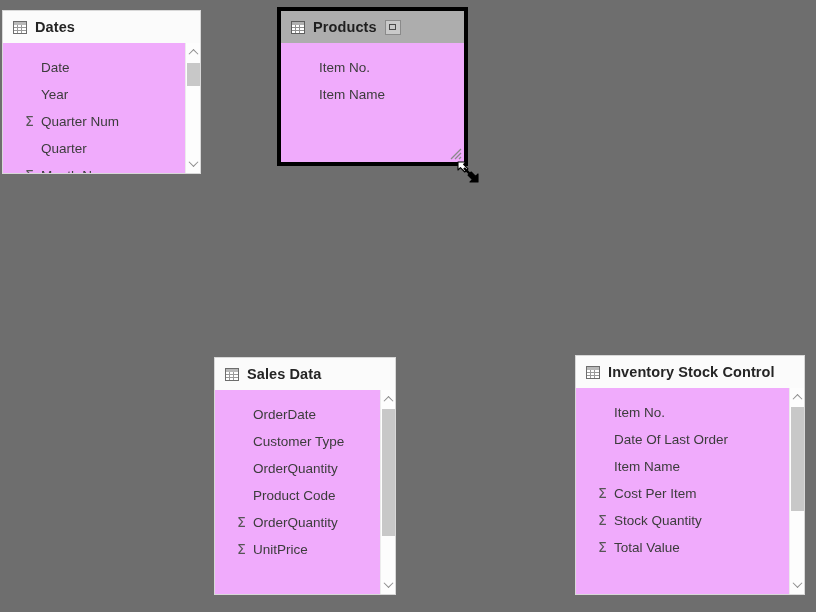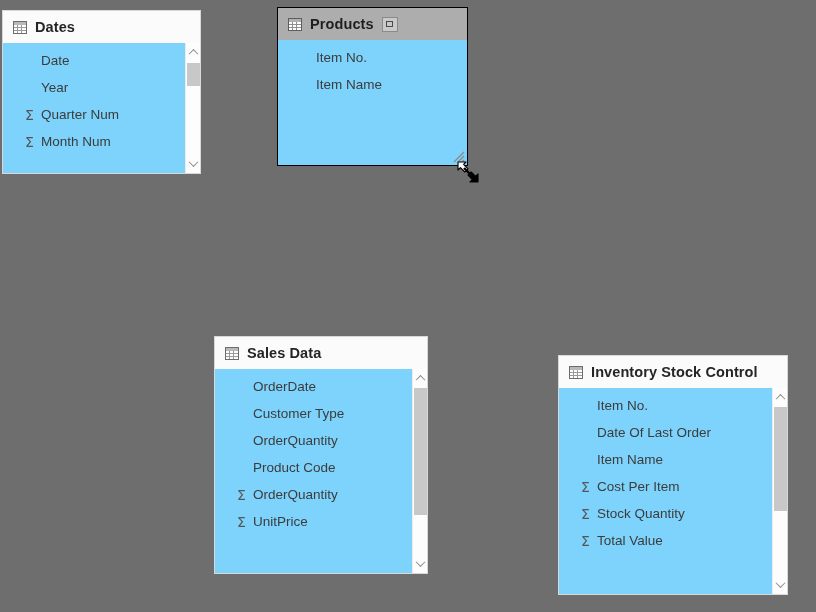--- a/index.html
+++ b/index.html
@@ -12,27 +12,27 @@
     background: #6e6e6e;
     font-family: "Liberation Sans", sans-serif;
     overflow: hidden;
     position: relative;
     -webkit-font-smoothing: antialiased;
   }
 
   
   .table-card {
     position: absolute;
-    background: #7dd3fc;
+    background: #f0abfc;
     border: 1px solid #d8d8d8;
     box-sizing: border-box;
     overflow: hidden;
   }
   .table-card.selected {
-    border: 1px solid #000000;
+    border: 4px solid #000000;
     box-shadow: 0 0 0 0px #e8b90c;
   }
 
   .table-header {
     display: flex;
     align-items: center;
     height: 32px;
     padding: 0 8px 0 10px;
     box-sizing: border-box;
     background: #fbfbfb;
@@ -84,21 +84,21 @@
   .field-area {
     position: relative;
     height: calc(100% - 32px);
     overflow: hidden;
   }
   .field-list {
     padding-top: 4px;
   }
   .field-row {
     display: flex;
-    align-items: center;
+    align-items: flex-end;
     height: 27px;
     padding-left: 22px;
     box-sizing: border-box;
   }
   .sigma {
     width: 16px;
     flex: 0 0 auto;
     font-size: 14px;
     color: #555;
     font-family: "DejaVu Sans", sans-serif;
@@ -189,20 +189,24 @@
       </div>
       <div class="field-row" data-name="field-row">
         <span class="sigma empty" data-name="sigma-icon">Σ</span>
         <span class="field-name" data-name="field-label">Year</span>
       </div>
       <div class="field-row" data-name="field-row">
         <span class="sigma" data-name="sigma-icon">Σ</span>
         <span class="field-name" data-name="field-label">Quarter Num</span>
       </div>
       <div class="field-row" data-name="field-row">
+        <span class="sigma empty" data-name="sigma-icon">Σ</span>
+        <span class="field-name" data-name="field-label">Quarter</span>
+      </div>
+      <div class="field-row" data-name="field-row">
         <span class="sigma" data-name="sigma-icon">Σ</span>
         <span class="field-name" data-name="field-label">Month Num</span>
       </div>
     </div>
     <div class="scrollbar" data-name="scrollbar-dates">
       <div class="sb-arrow up" data-name="scroll-up-arrow-icon">
           <span></span>
         </div>
       <div class="sb-thumb" data-name="scrollbar-thumb" style="top:20px; height:23px;"></div>
       <div class="sb-arrow down" data-name="scroll-down-arrow-icon">
@@ -243,21 +247,21 @@
       </div>
     </div>
     <svg class="resize-handle" data-name="resize-handle" viewBox="0 0 12 12">
       <path d="M11 1 L1 11" stroke="#8a8a8a" stroke-width="1.2" fill="none"></path>
       <path d="M11 5 L5 11" stroke="#8a8a8a" stroke-width="1.2" fill="none"></path>
       <path d="M11 9 L9 11" stroke="#8a8a8a" stroke-width="1.2" fill="none"></path>
     </svg>
   </div>
 </div>
 
-<div class="table-card" data-name="table-card-sales-data" style="left:214px; top:336px; width:214px; height:238px;">
+<div class="table-card" data-name="table-card-sales-data" style="left:214px; top:357px; width:182px; height:238px;">
   <div class="table-header" data-name="table-header-sales-data">
     <svg class="grid-icon" data-name="table-grid-icon" viewBox="0 0 14 13">
       <rect x="0.5" y="0.5" width="13" height="12" fill="#ffffff" stroke="#6d6d6d"></rect>
       <rect x="1" y="1" width="12" height="3" fill="#b9b9b9"></rect>
       <line x1="1" y1="6.5" x2="13" y2="6.5" stroke="#9a9a9a" stroke-width="1"></line>
       <line x1="1" y1="9.5" x2="13" y2="9.5" stroke="#9a9a9a" stroke-width="1"></line>
       <line x1="4.5" y1="4" x2="4.5" y2="12" stroke="#9a9a9a" stroke-width="1"></line>
       <line x1="8.5" y1="4" x2="8.5" y2="12" stroke="#9a9a9a" stroke-width="1"></line>
     </svg>
     <span class="table-title" data-name="table-title">Sales Data</span>
@@ -294,21 +298,21 @@
           <span></span>
         </div>
       <div class="sb-thumb" data-name="scrollbar-thumb" style="top:19px; height:127px;"></div>
       <div class="sb-arrow down" data-name="scroll-down-arrow-icon">
           <span></span>
         </div>
     </div>
   </div>
 </div>
 
-<div class="table-card" data-name="table-card-inventory-stock-control" style="left:558px; top:355px; width:230px; height:240px;">
+<div class="table-card" data-name="table-card-inventory-stock-control" style="left:575px; top:355px; width:230px; height:240px;">
   <div class="table-header" data-name="table-header-inventory-stock-control">
     <svg class="grid-icon" data-name="table-grid-icon" viewBox="0 0 14 13">
       <rect x="0.5" y="0.5" width="13" height="12" fill="#ffffff" stroke="#6d6d6d"></rect>
       <rect x="1" y="1" width="12" height="3" fill="#b9b9b9"></rect>
       <line x1="1" y1="6.5" x2="13" y2="6.5" stroke="#9a9a9a" stroke-width="1"></line>
       <line x1="1" y1="9.5" x2="13" y2="9.5" stroke="#9a9a9a" stroke-width="1"></line>
       <line x1="4.5" y1="4" x2="4.5" y2="12" stroke="#9a9a9a" stroke-width="1"></line>
       <line x1="8.5" y1="4" x2="8.5" y2="12" stroke="#9a9a9a" stroke-width="1"></line>
     </svg>
     <span class="table-title" data-name="table-title">Inventory Stock Control</span>

